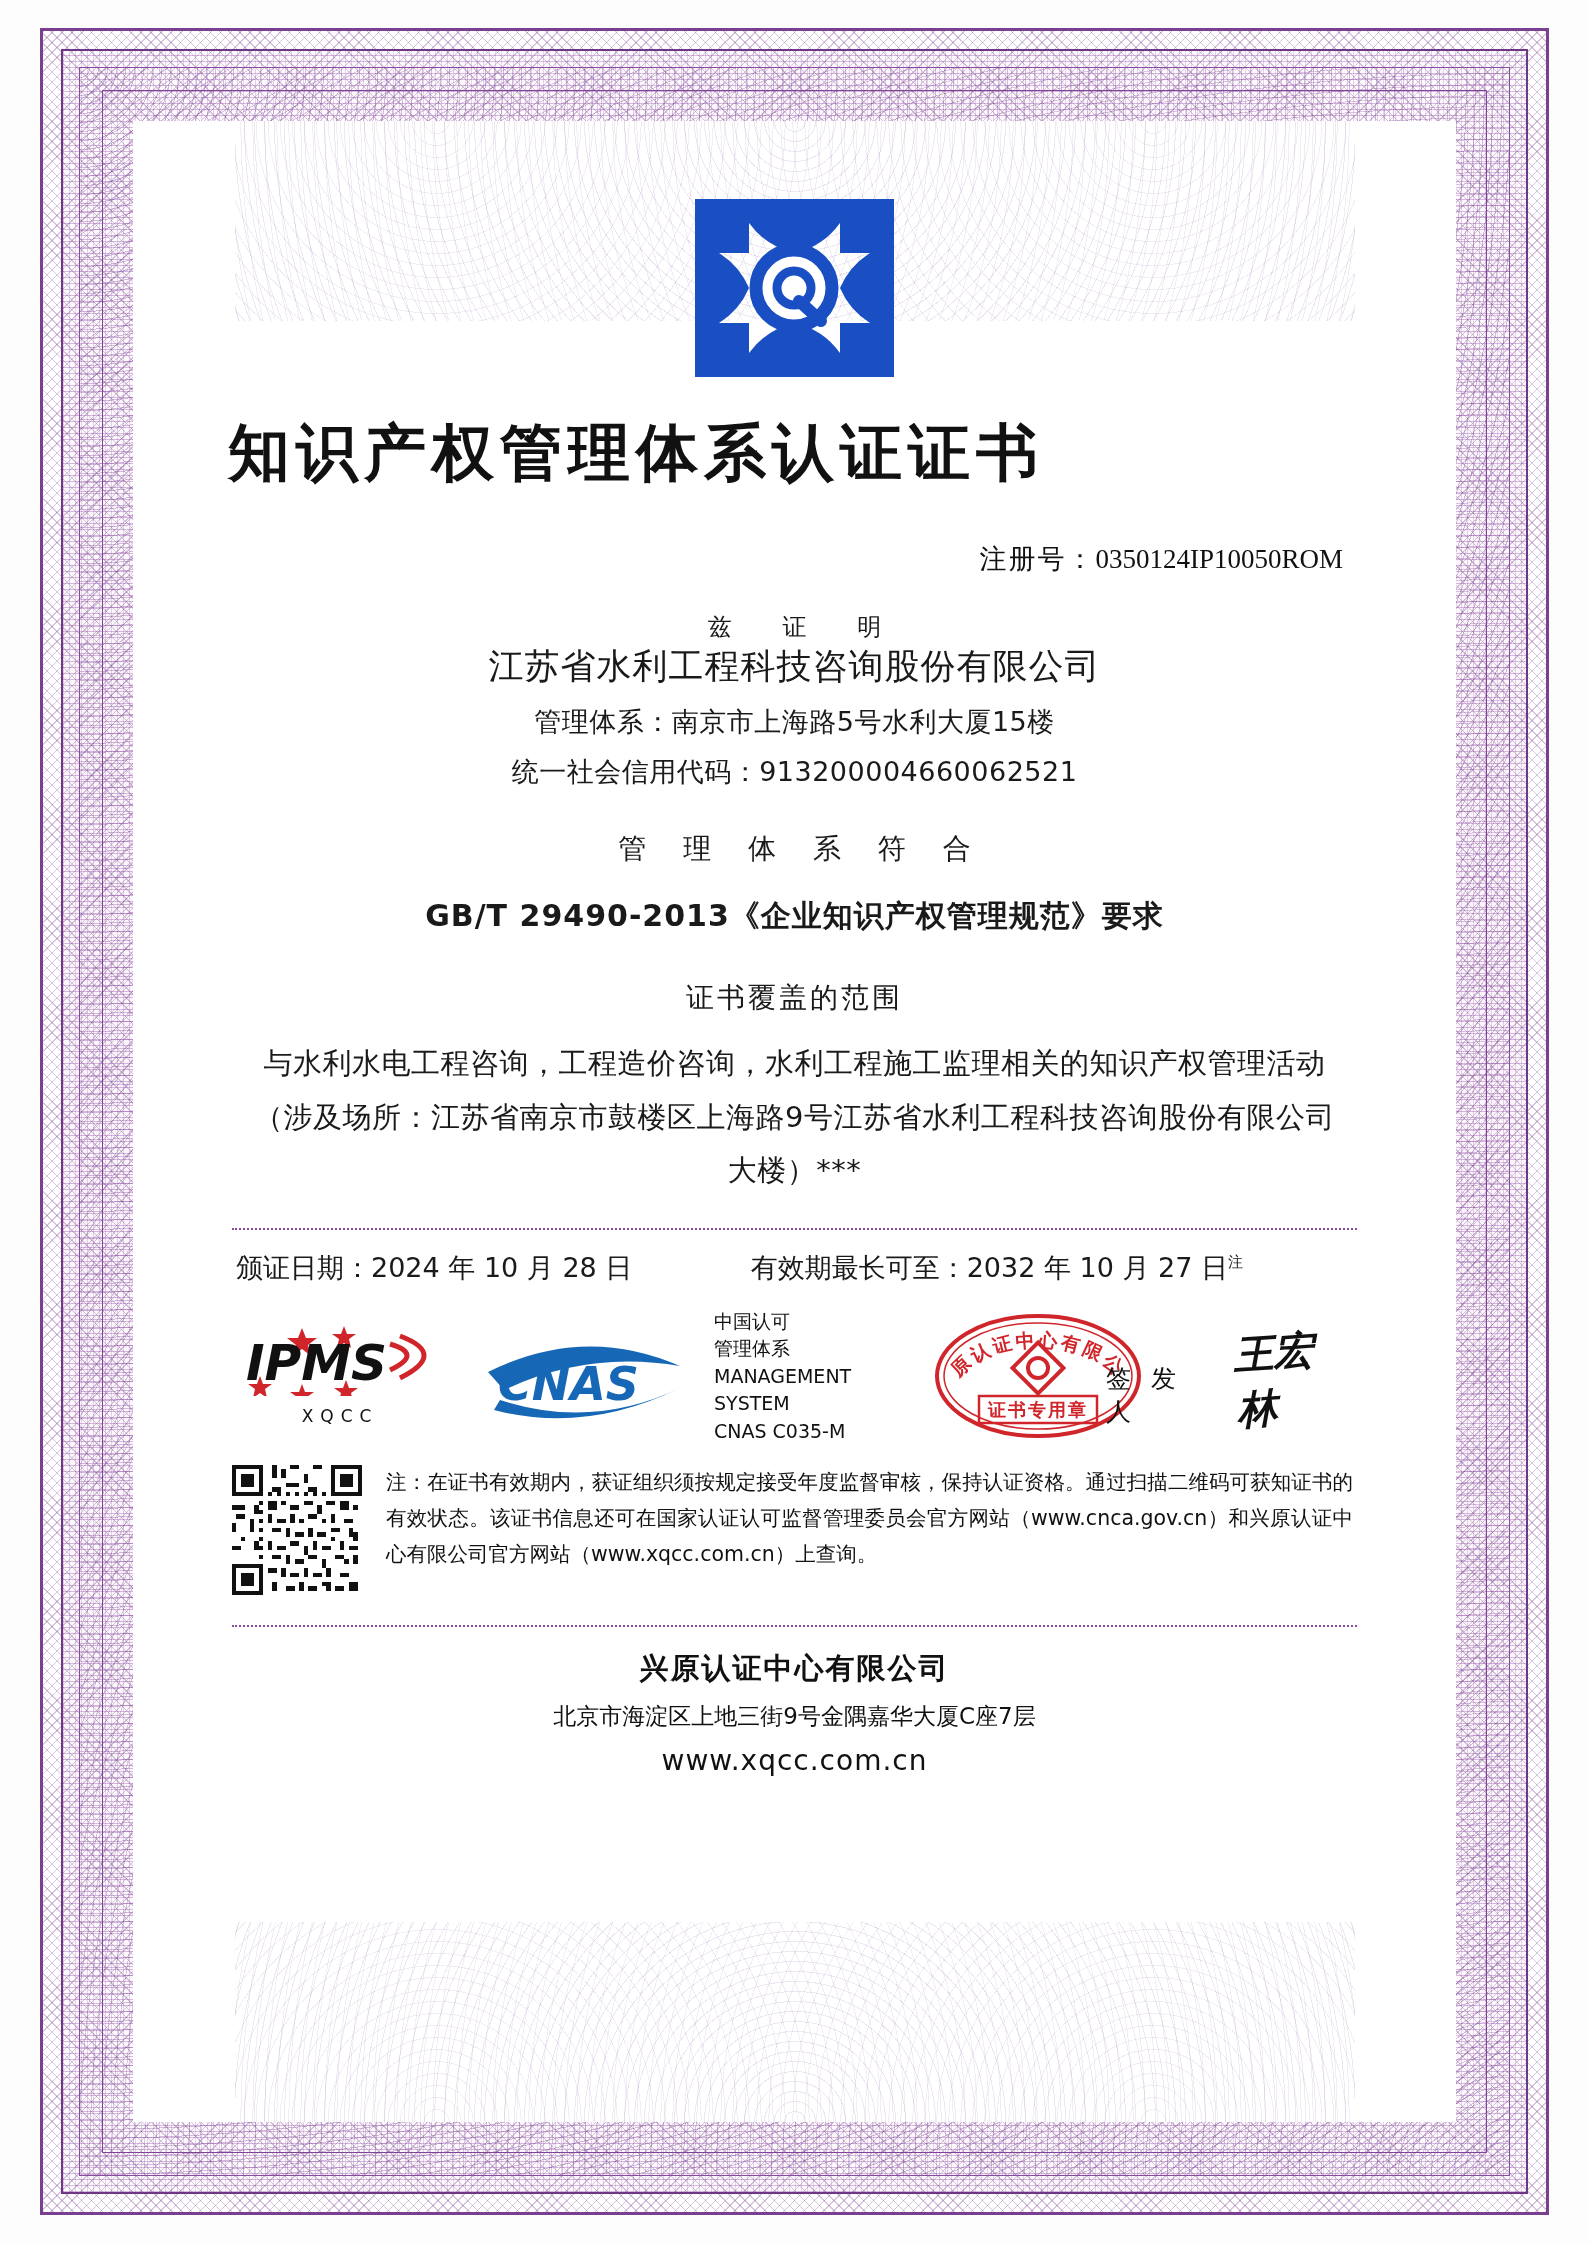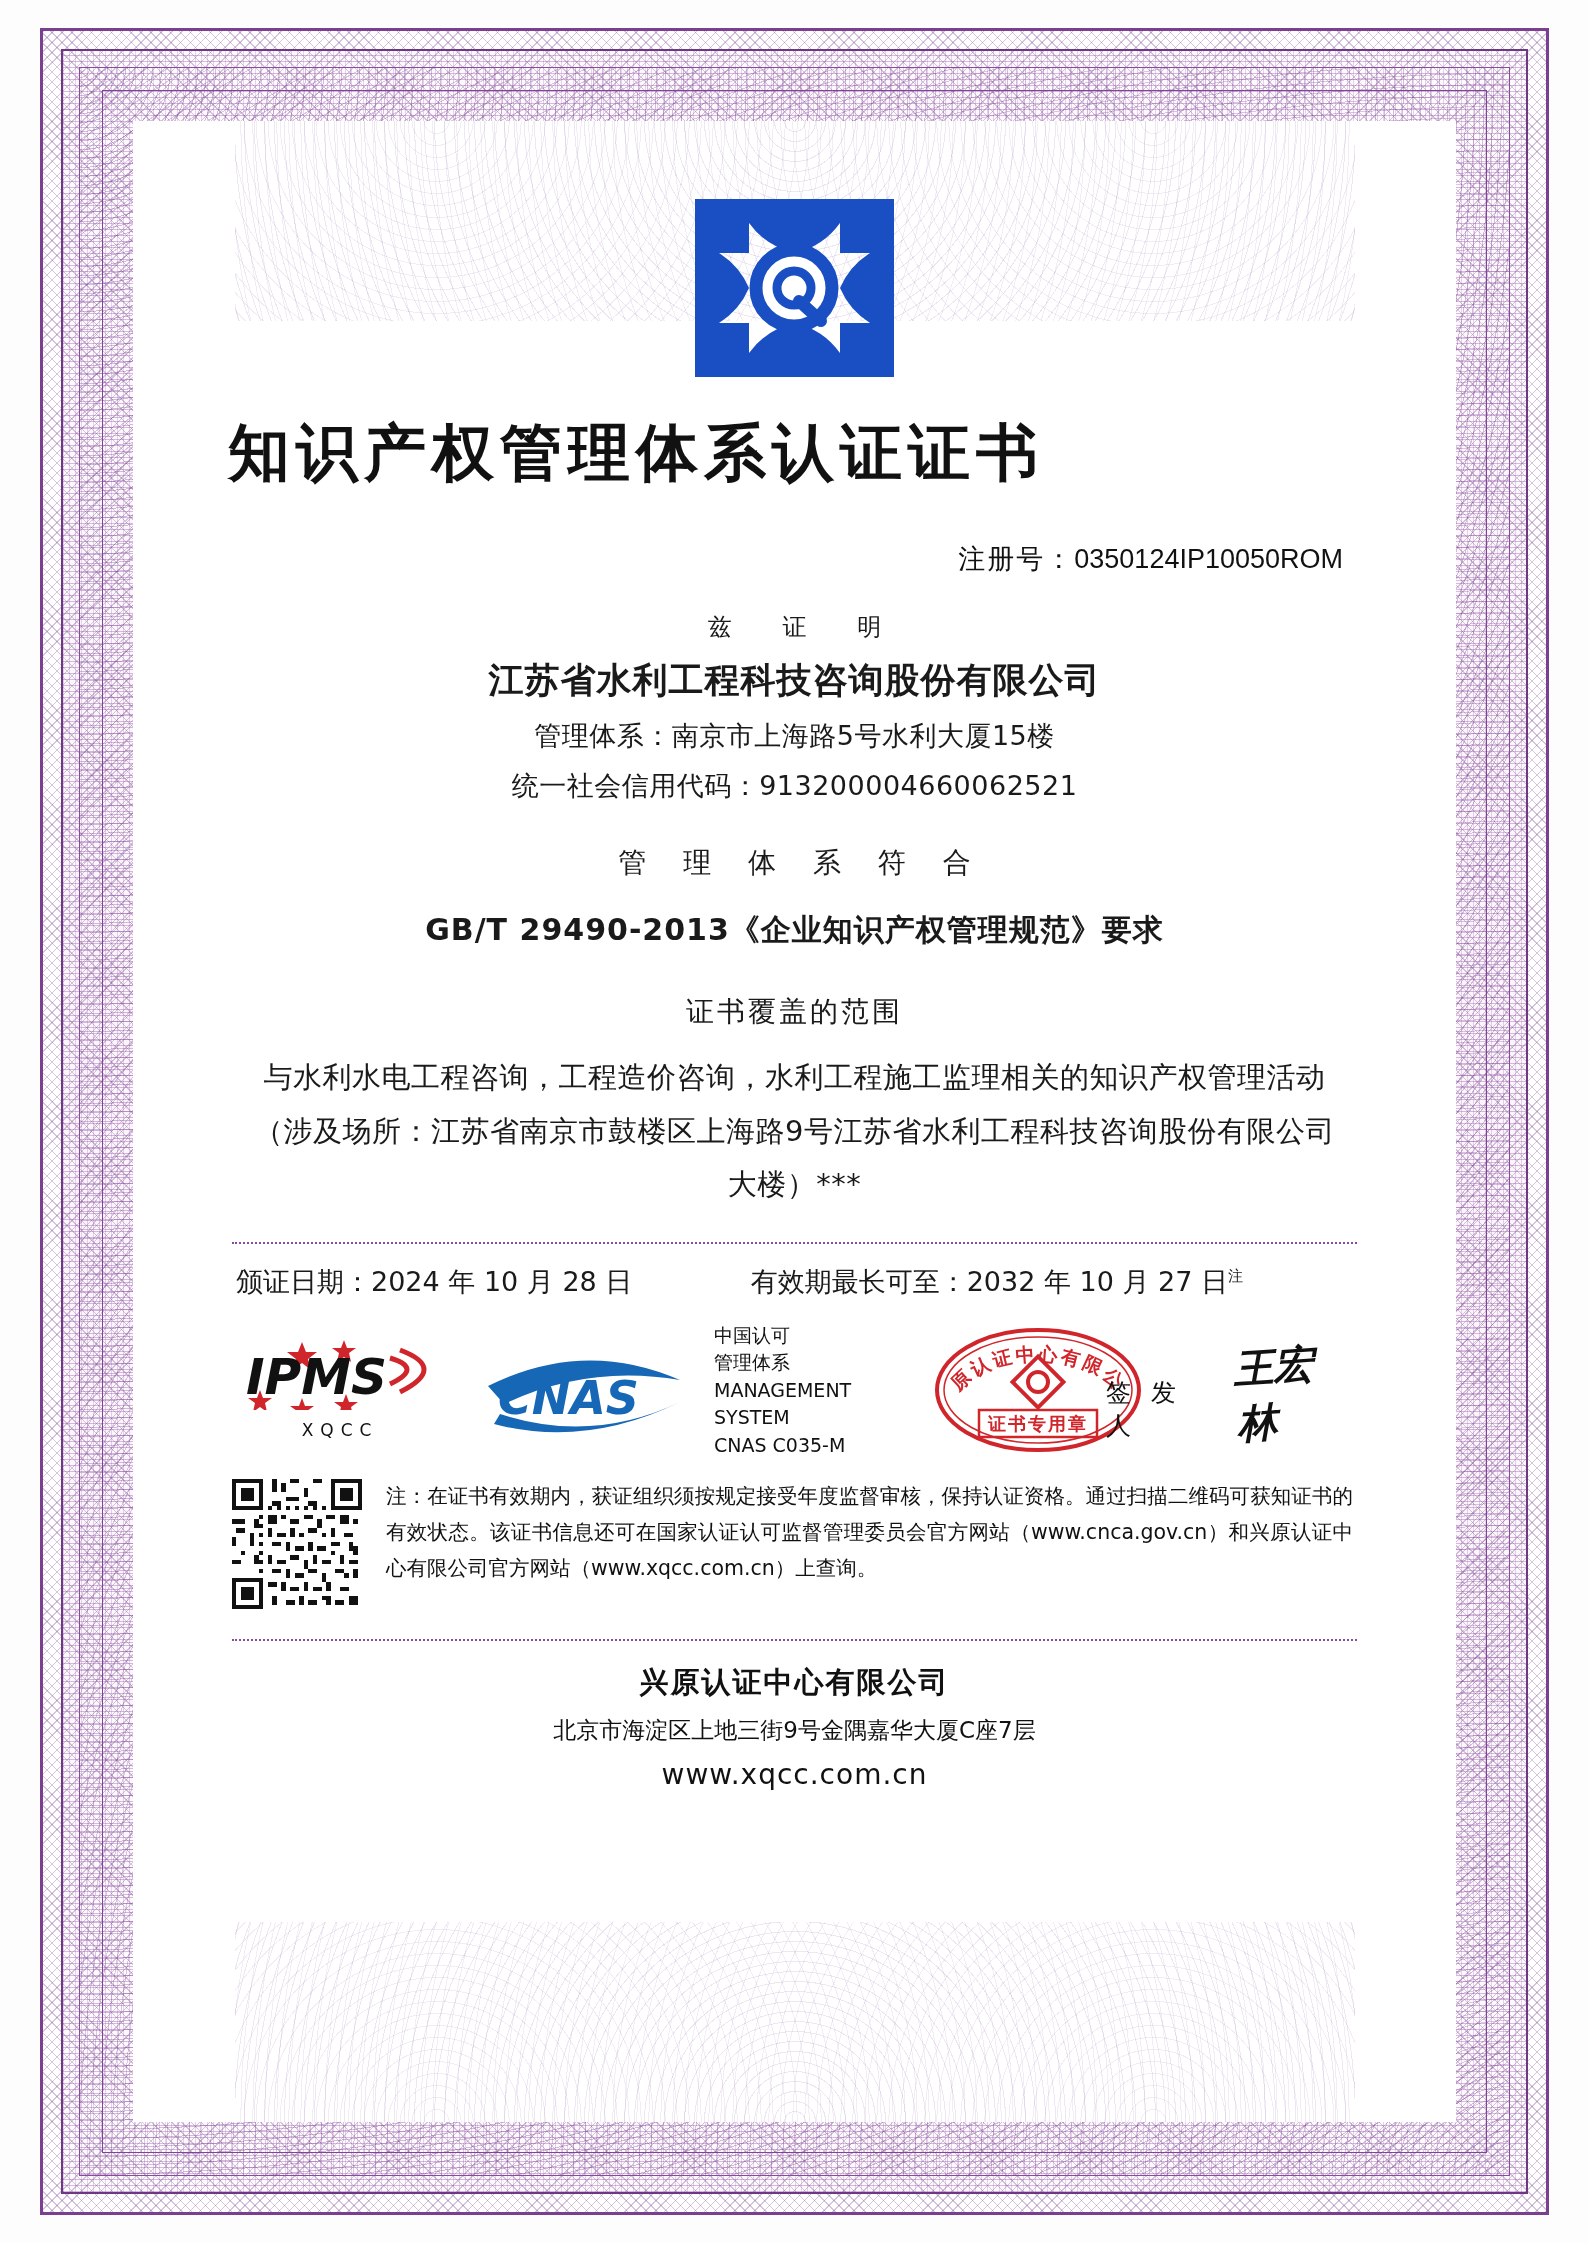--- a/index.html
+++ b/index.html
@@ -106,35 +106,34 @@
   .reg-line {
     text-align: right;
     margin-top: 46px;
     padding-right: 18px;
     font-size: 27px;
     font-family: "DejaVu Sans", "Liberation Sans", sans-serif;
     letter-spacing: 1px;
     color: #111;
   }
   .reg-label { letter-spacing: 2px; }
-  .reg-value { font-family: Liberation Sans, sans-serif; letter-spacing: 0px; }
+  .reg-value { font-family: Liberation Serif, serif; letter-spacing: 0px; }
 
   
   .center-block { text-align: center; }
   .hereby {
     margin-top: 34px;
     font-size: 24px;
     letter-spacing: 22px;
     padding-left: 22px;
     font-family: Liberation Sans, sans-serif;
   }
   .company {
-    margin-top: 14px;
     font-size: 35px;
-    font-weight: 700;
+    font-weight: 400;
     letter-spacing: 1px;
     font-family: "DejaVu Sans", "Liberation Sans", sans-serif;
     text-align: center;
   }
   .sub-line {
     margin-top: 14px;
     font-size: 27px;
     letter-spacing: 0.5px;
     font-family: "DejaVu Sans", "Liberation Sans", sans-serif;
   }

